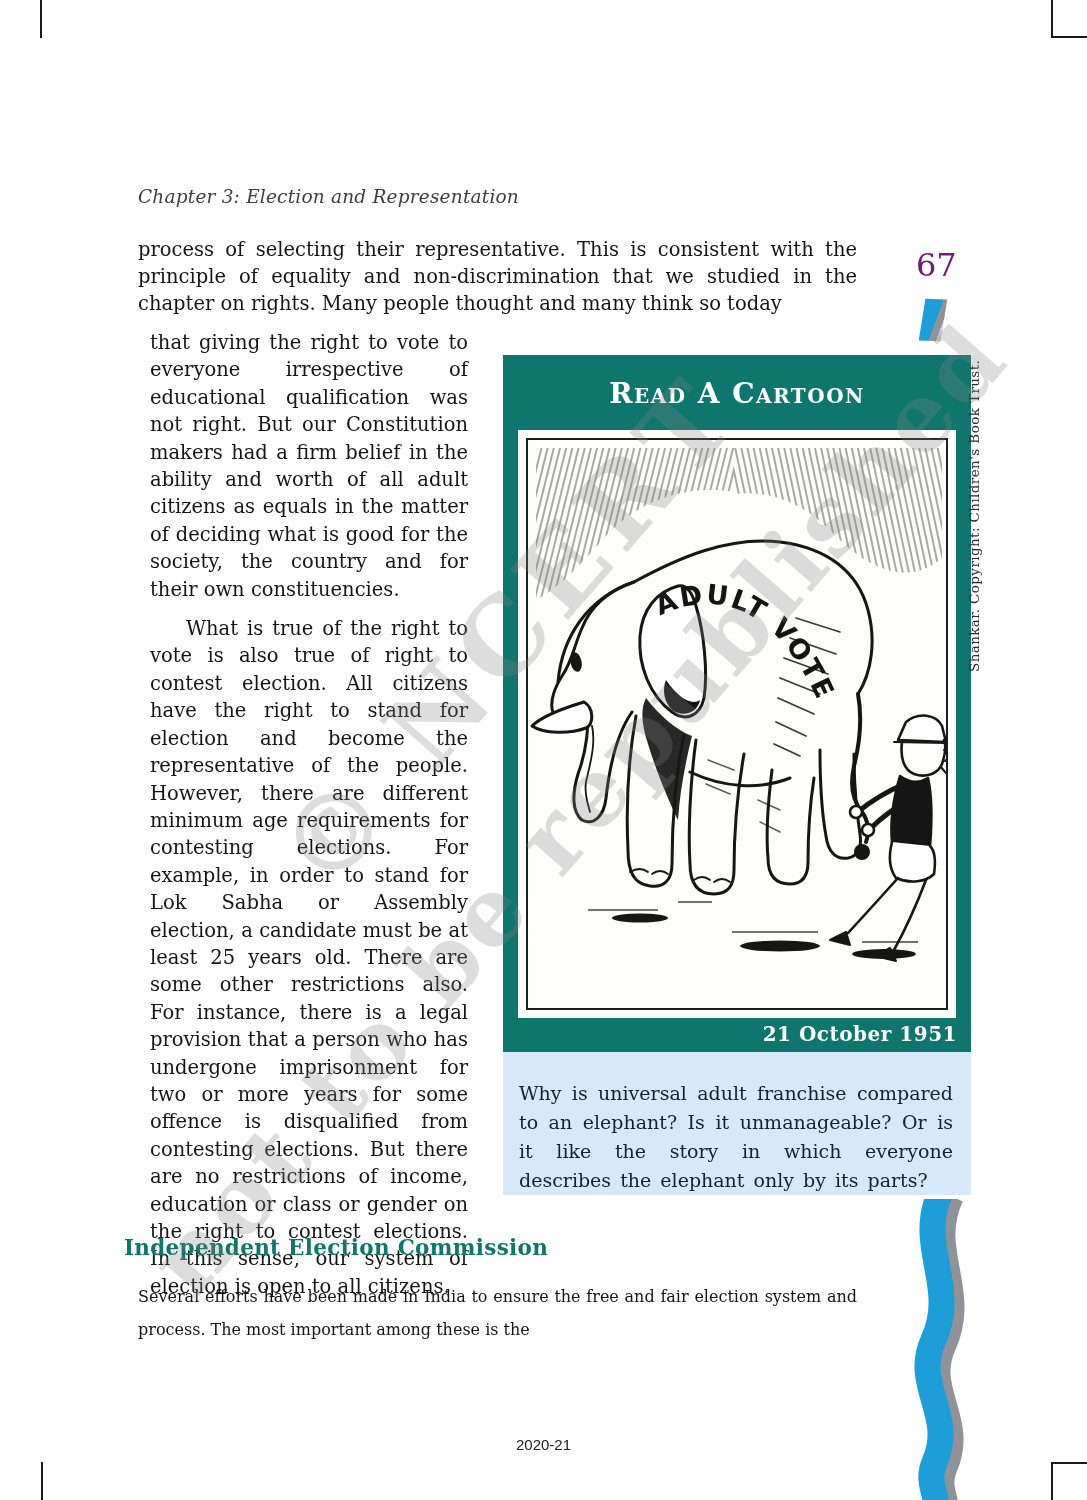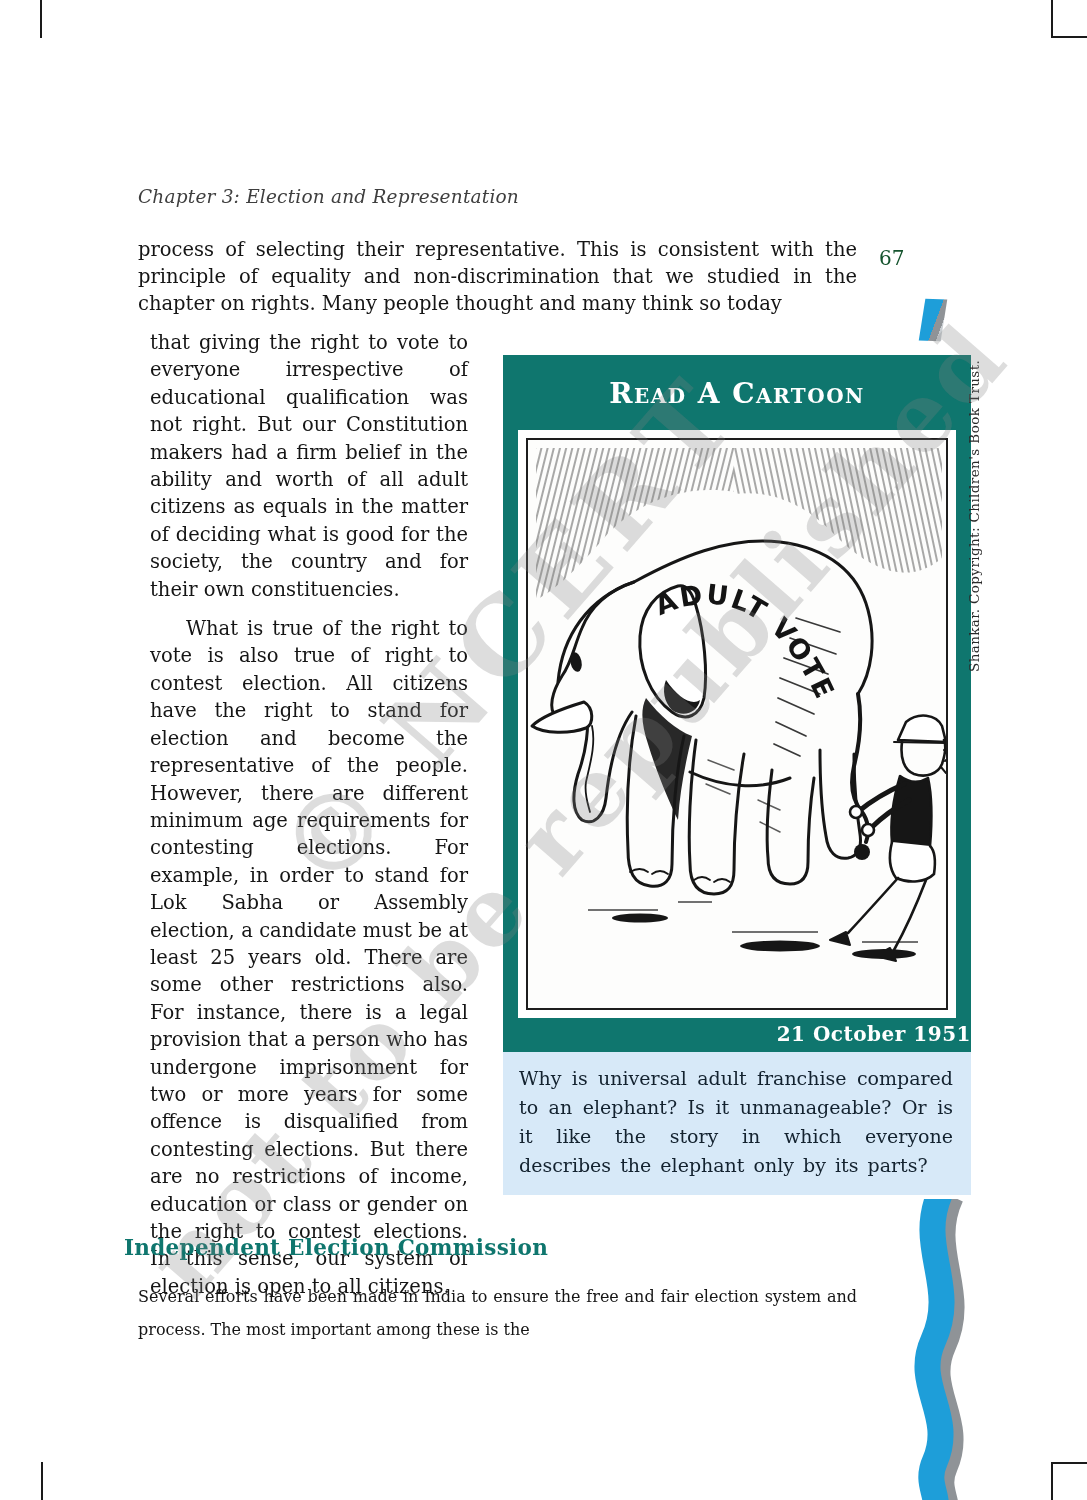--- a/index.html
+++ b/index.html
@@ -7,43 +7,43 @@
     position:relative;width:1087px;height:1500px;background:#ffffff;
     font-family:"DejaVu Serif", serif;color:#151515;overflow:hidden;
   }
   .abs{position:absolute;}
   
   .crop{position:absolute;background:transparent;}
   .crop-v{width:0;border-left:2px solid #1a1a1a;}
   .crop-h{height:0;border-top:2px solid #1a1a1a;}
   
   .chapter-header{left:138px;top:186px;font-style:italic;font-size:18.5px;color:#3e3e3e;letter-spacing:.2px;}
-  .page-number{left:879px;top:246px;font-size:20px;color:#14532d;}
+  .page-number{left:916px;top:246px;font-size:32px;color:#701a75;}
   .page-mark{left:922px;top:299px;width:22px;height:42px;transform:skewX(-7deg) rotate(2deg);
     background:linear-gradient(102deg,#1e9ed9 0 60%,#8f9397 60% 84%,#c8cdd1 84%);}
   
   .intro{left:138px;top:224px;width:719px;font-size:19.5px;line-height:27px;text-align:justify;margin-top:12px;}
   .left-col{left:138px;top:317px;width:342px;font-size:19.5px;line-height:27.4px;text-align:justify;}
   .left-col p{margin:12px;}
   .left-col p.indent{text-indent:36px;}
   .section-heading{left:124px;top:1235px;font-size:21.5px;font-weight:bold;color:#0f766e;letter-spacing:.3px;}
   .section-para{left:138px;top:1264px;width:719px;font-size:16px;line-height:33px;text-align:justify;}
   .footer{left:0;top:1436px;width:1087px;text-align:center;
     font-family:"Liberation Sans", sans-serif;font-size:15px;color:#222;}
   
   .cartoon-box{left:503px;top:355px;width:468px;background:#0f766e;}
   .cartoon-title{height:75px;line-height:78px;text-align:center;color:#ffffff;
     font-variant:small-caps;font-weight:bold;font-size:28px;letter-spacing:1.5px;}
   .cartoon-panel{margin:0 15px;background:#ffffff;padding:8px;}
   .cartoon-frame{border:2px solid #1d1d1d;height:568px;position:relative;overflow:hidden;background:#fdfdfc;}
   .cartoon-frame svg{display:block;}
-  .cartoon-date{height:34px;line-height:33px;text-align:right;
+  .cartoon-date{height:34px;line-height:33px;text-align:right;padding-right:14px;
     color:#ffffff;font-weight:bold;font-size:20px;letter-spacing:.5px;}
   .cartoon-caption{background:#d7e9f8;height:143px;box-sizing:border-box;
-    padding:12px 18px 0 16px;font-size:19px;line-height:29px;color:#13222f;
+    padding:27px 18px 0 16px;font-size:19px;line-height:29px;color:#13222f;
     word-spacing:3px;text-align:justify;}
   
   .side-credit{left:966px;top:352px;height:320px;writing-mode:vertical-rl;transform:rotate(180deg);
     font-size:13.5px;color:#2a2a2a;letter-spacing:.4px;white-space:nowrap;}
   
   .wm{position:absolute;pointer-events:none;z-index:30;font-weight:bold;
     color:rgba(128,128,128,.27);white-space:nowrap;transform-origin:0 50%;}
   .wm1{left:300px;top:810px;font-size:105px;letter-spacing:10px;transform:rotate(-49deg);}
   .wm2{left:168px;top:1225px;font-size:95px;letter-spacing:5px;transform:rotate(-49deg);}
   
@@ -144,20 +144,21 @@
     </div>
     <div class="cartoon-date">21 October 1951</div>
     <div class="cartoon-caption">Why is universal adult franchise compared to an elephant? Is it unmanageable? Or is it like the story in which everyone describes the elephant only by its parts?</div>
   </div>
 
   <div class="abs side-credit">Shankar. Copyright: Children's Book Trust.</div>
 
   <div class="abs section-heading">Independent Election Commission</div>
   <p class="abs section-para">Several efforts have been made in India to ensure the free and fair election system and process. The most important among these is the</p>
 
+  <div class="abs footer">2020-21</div>
 
   <svg class="abs ribbon" width="120" height="302" viewBox="0 0 120 302">
     <path d="M56,-8 C 30,48 74,86 48,142 C 28,186 70,216 50,262 C 40,284 54,296 50,310" stroke="#8f9397" stroke-width="26" fill="none" transform="translate(10,5)"></path>
     <path d="M56,-8 C 30,48 74,86 48,142 C 28,186 70,216 50,262 C 40,284 54,296 50,310" stroke="#1e9ed9" stroke-width="26" fill="none"></path>
   </svg>
 
   <div class="wm wm1">© NCERT</div>
   <div class="wm wm2">not to be republished</div>
 
 </div>

